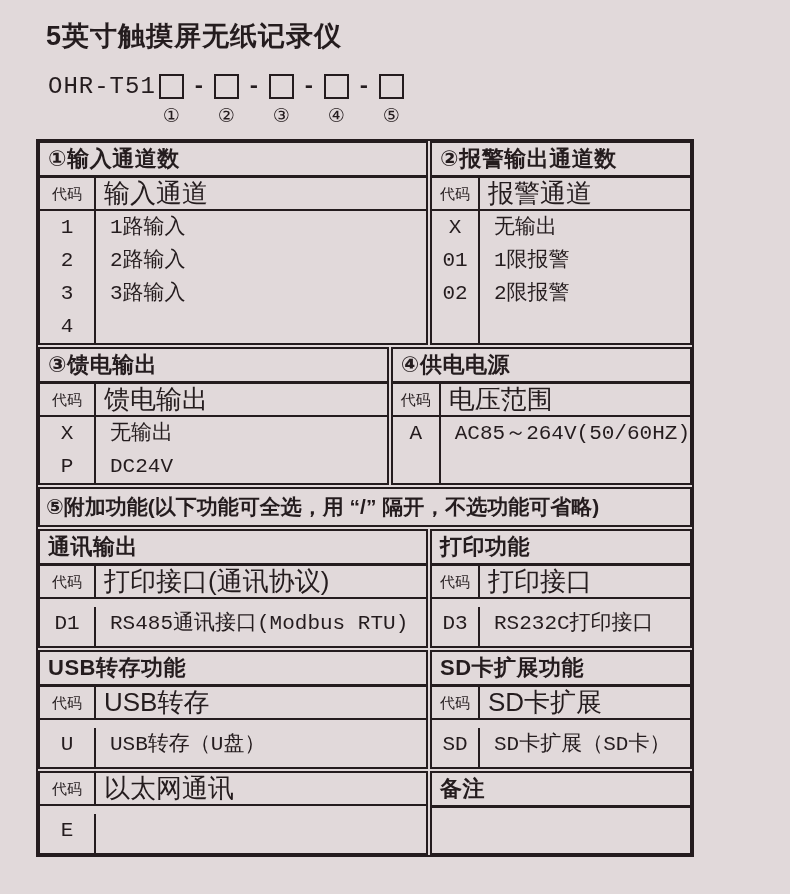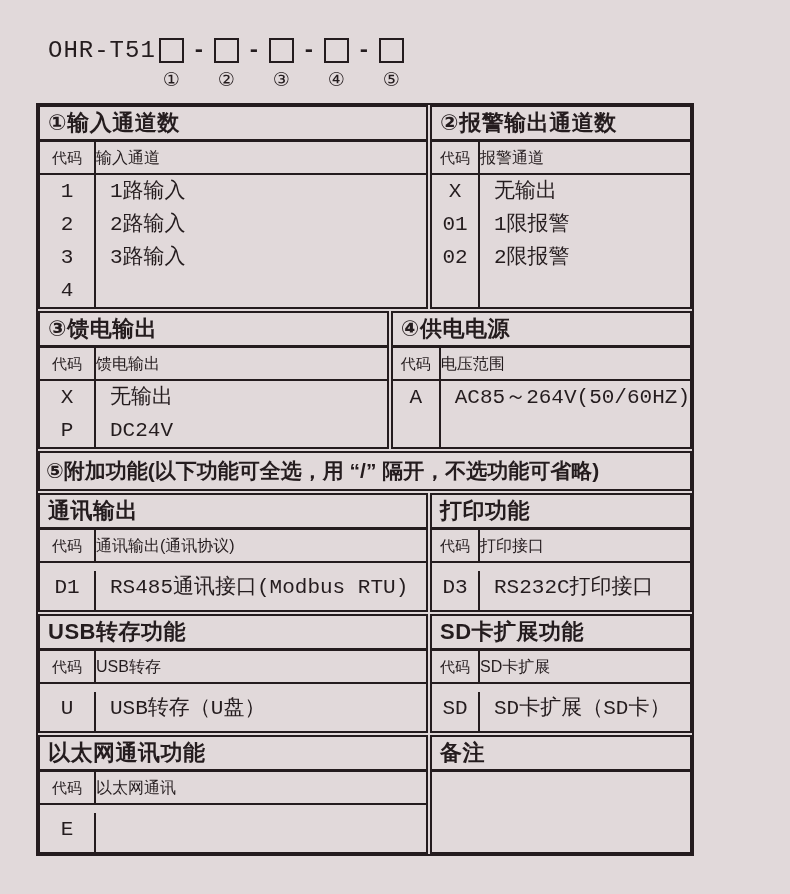--- a/index.html
+++ b/index.html
@@ -95,21 +95,22 @@
   .code-w{width:56px;}
   .panel.right .code-w{width:48px;}
   .hdr-code{
     text-align:center;
     font-size:15px;
     line-height:31px;
     border-right:2px solid var(--ink);
   }
   .hdr-desc{
     flex:1;
-    font-size:16px;
+    padding-left:8px;
+    font-size:26px;
     line-height:31px;
     white-space:nowrap;
   }
 
   .data-area{display:flex;flex:1;}
   .codes{
     border-right:2px solid var(--ink);
     text-align:center;
   }
   .descs{flex:1;padding-left:14px;}
@@ -129,20 +130,21 @@
     padding:3px 2px 3px 6px;
     white-space:nowrap;
   }
 </style>
 </head>
 <body>
 
 <div class="page">
 
   <div>
+    <div class="page-title">5英寸触摸屏无纸记录仪</div>
 
     <div class="model-line">
       <span class="model-prefix">OHR-T51</span>
 
       <span class="slot">
         <span class="slot-box"></span>
         <span class="slot-num">①</span>
       </span>
       <span class="dash">-</span>
       <span class="slot">
@@ -250,21 +252,21 @@
 
     <section class="panel full">
       <div class="note-row">⑤附加功能(以下功能可全选，用 “/” 隔开，不选功能可省略)</div>
     </section>
 
     <div class="pair">
       <section class="panel left">
         <div class="panel-title">通讯输出</div>
         <div class="hdr-row">
           <div class="hdr-code code-w">代码</div>
-          <div class="hdr-desc">通讯输出(通讯协议)</div>
+          <div class="hdr-desc">打印接口(通讯协议)</div>
         </div>
         <div class="data-area single">
           <div class="codes code-w">
             <div class="cell">D1</div>
           </div>
           <div class="descs">
             <div class="cell">RS485通讯接口(Modbus RTU)</div>
           </div>
         </div>
       </section>
@@ -315,21 +317,20 @@
           </div>
           <div class="descs">
             <div class="cell">SD卡扩展（SD卡）</div>
           </div>
         </div>
       </section>
     </div>
 
     <div class="pair">
       <section class="panel left">
-        <div class="panel-title">以太网通讯功能</div>
         <div class="hdr-row">
           <div class="hdr-code code-w">代码</div>
           <div class="hdr-desc">以太网通讯</div>
         </div>
         <div class="data-area single">
           <div class="codes code-w">
             <div class="cell">E</div>
           </div>
         </div>
       </section>

